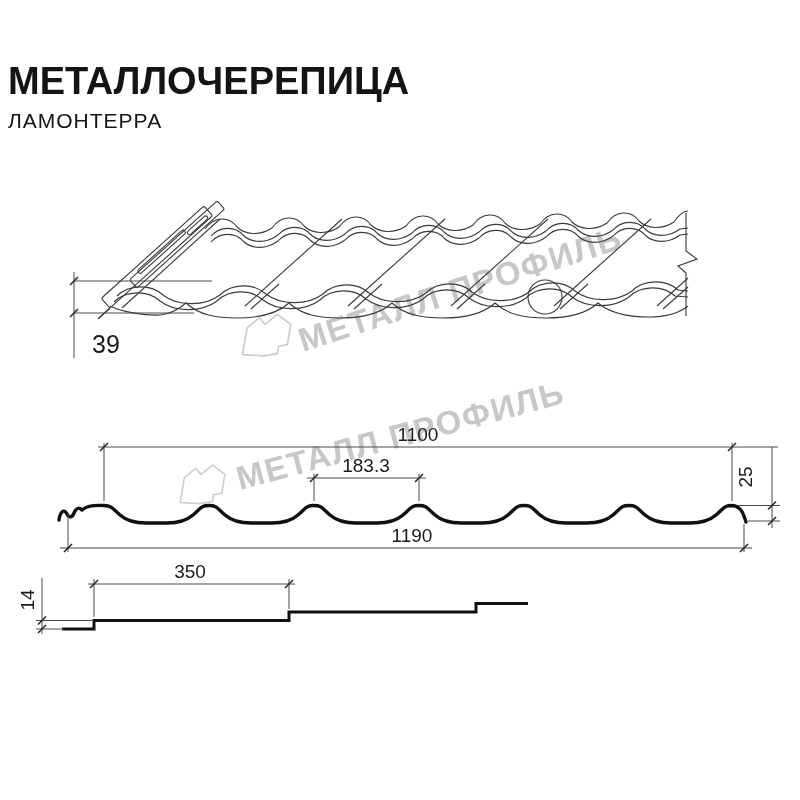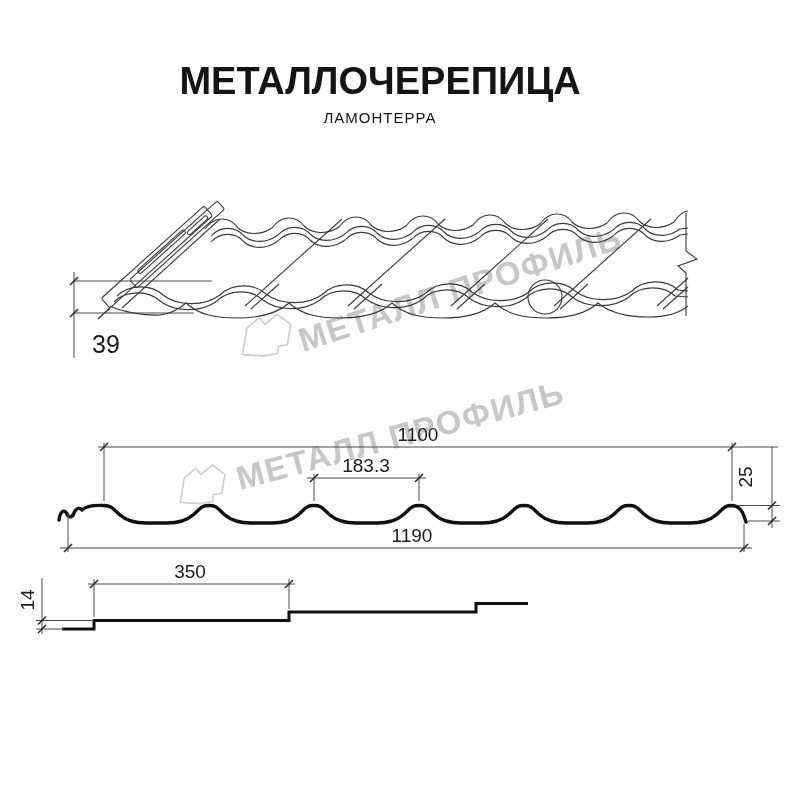--- a/index.html
+++ b/index.html
@@ -1,20 +1,20 @@
 <!DOCTYPE html>
 <html><head>
 <meta charset="utf-8">
 <style>
   html,body{margin:0;padding:0;}
   body{width:800px;height:800px;background:#ffffff;font-family:"Liberation Sans",sans-serif;position:relative;overflow:hidden;}
   .page{position:absolute;inset:0;background:#fff;}
-  .header{position:absolute;top:62px;left:0;width:760px;text-align:center;color:#111;}
+  .header{position:absolute;top:62px;left:8px;width:760px;text-align:left;color:#111;}
   .title{font-size:38px;font-weight:800;letter-spacing:0px;line-height:1.05;color:#141414;}
-  .subtitle{font-size:15px;font-weight:400;letter-spacing:1px;margin-top:7px;color:#141414;}
+  .subtitle{font-size:21px;font-weight:400;letter-spacing:1px;margin-top:7px;color:#141414;}
   svg text{font-family:"Liberation Sans",sans-serif;fill:#1a1a1a;}
   .dim-text{font-size:19px;}
   .dim-text-lg{font-size:25px;}
   .wm-text{font-size:33px;font-weight:bold;letter-spacing:1.5px;fill:#c7c7c7;}
   .thin{stroke:#3a3a3a;stroke-width:1.1;fill:none;}
   .thick{stroke:#101010;stroke-width:3.4;fill:none;stroke-linecap:round;stroke-linejoin:round;}
   .thick2{stroke:#101010;stroke-width:3;fill:none;stroke-linecap:butt;}
   .dim{stroke:#4a4a4a;stroke-width:1;fill:none;}
   .tick{stroke:#2a2a2a;stroke-width:1.6;}
   .wm-shape{stroke:#cccccc;stroke-width:3;fill:none;stroke-linejoin:round;}

